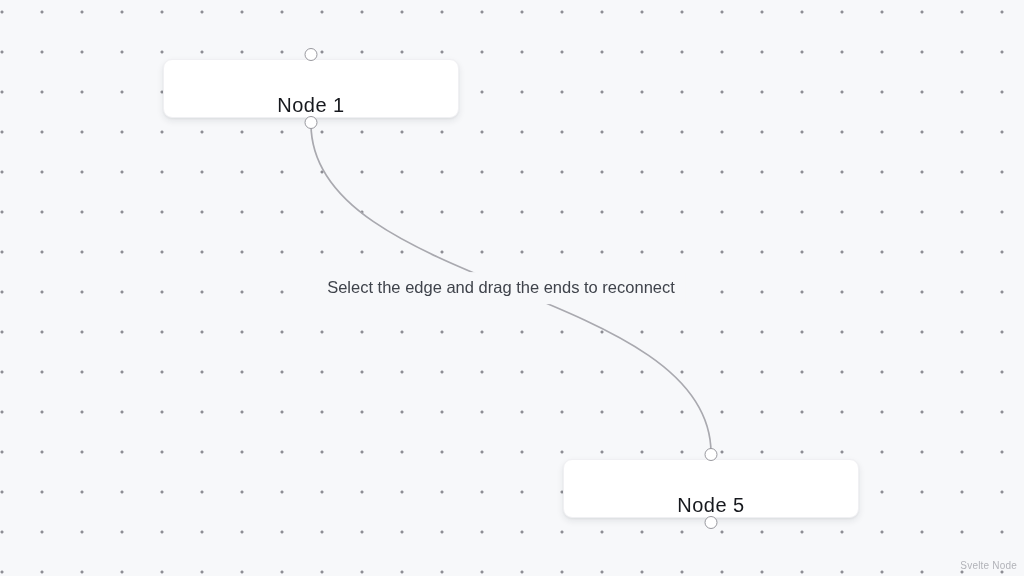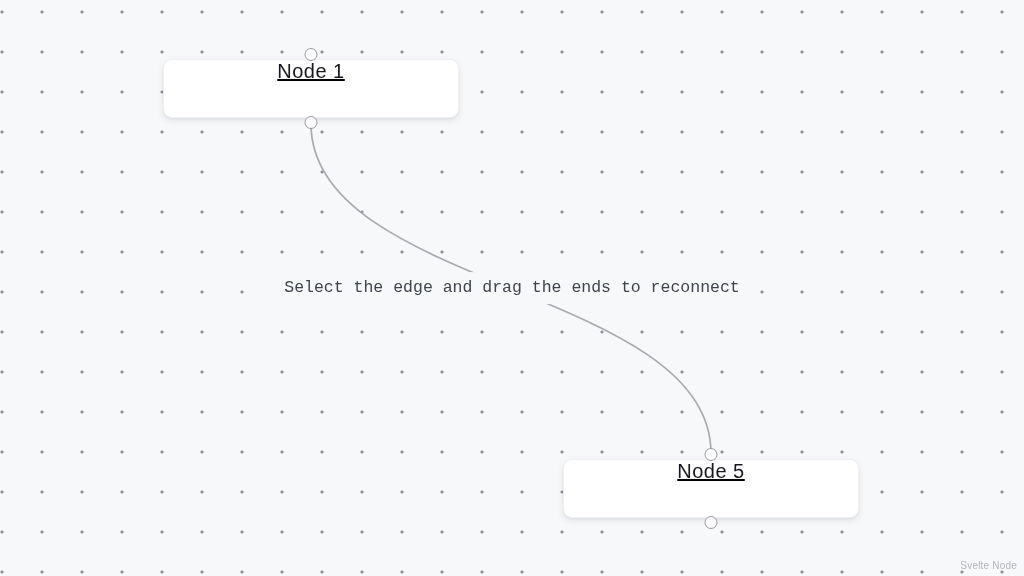--- a/index.html
+++ b/index.html
@@ -26,53 +26,51 @@
     pointer-events: none;
   }
   .edge-path {
     fill: none;
     stroke: #a9a9af;
     stroke-width: 1.7;
     pointer-events: stroke;
   }
   .edge-label {
     position: absolute;
-    left: 512px;
+    left: 501px;
     top: 288px;
     transform: translate(-50%, -50%);
     z-index: 2;
     background: #f7f8fa;
     color: #3f434b;
     font-size: 16.5px;
     line-height: 1.2;
     padding: 6px 10px;
     white-space: nowrap;
     cursor: pointer;
-    font-family: Liberation Mono, monospace;
   }
   .nodes-layer {
     position: absolute;
     left: 0; top: 0;
     width: 100%; height: 100%;
     z-index: 3;
     pointer-events: none;
   }
   .node {
     position: absolute;
     background: #ffffff;
     border: 1px solid #f0f0f3;
     border-radius: 9px;
     box-shadow: 0 3px 7px rgba(25, 30, 45, 0.09), 0 1px 2px rgba(25, 30, 45, 0.05);
     display: flex;
-    align-items: flex-start;
+    align-items: flex-end;
     justify-content: center;
     box-sizing: border-box;
     pointer-events: auto;
     cursor: grab;
-    text-decoration: underline;
   }
   .node-label {
     font-size: 20px;
     color: #16181d;
     letter-spacing: 0.5px;
   }
   .handle {
     position: absolute;
     left: 50%;
     width: 13px;

